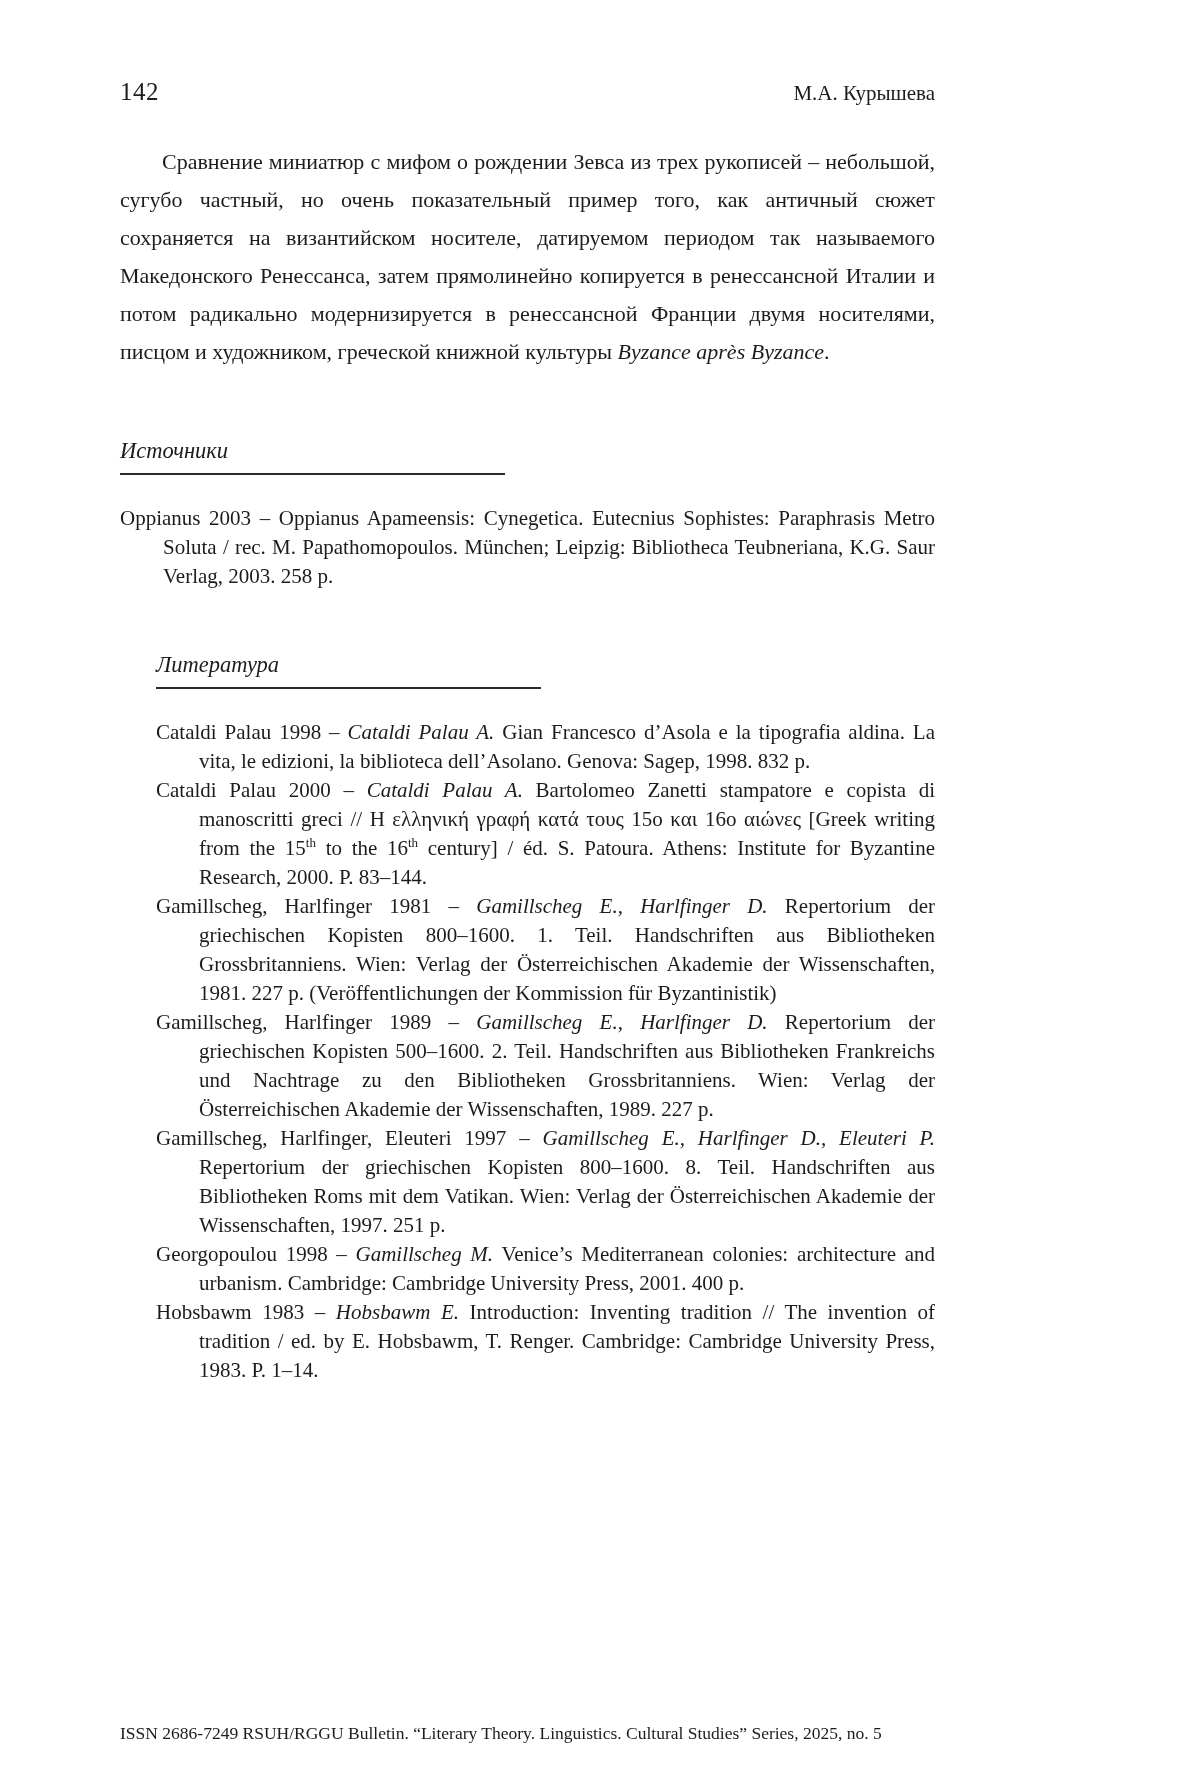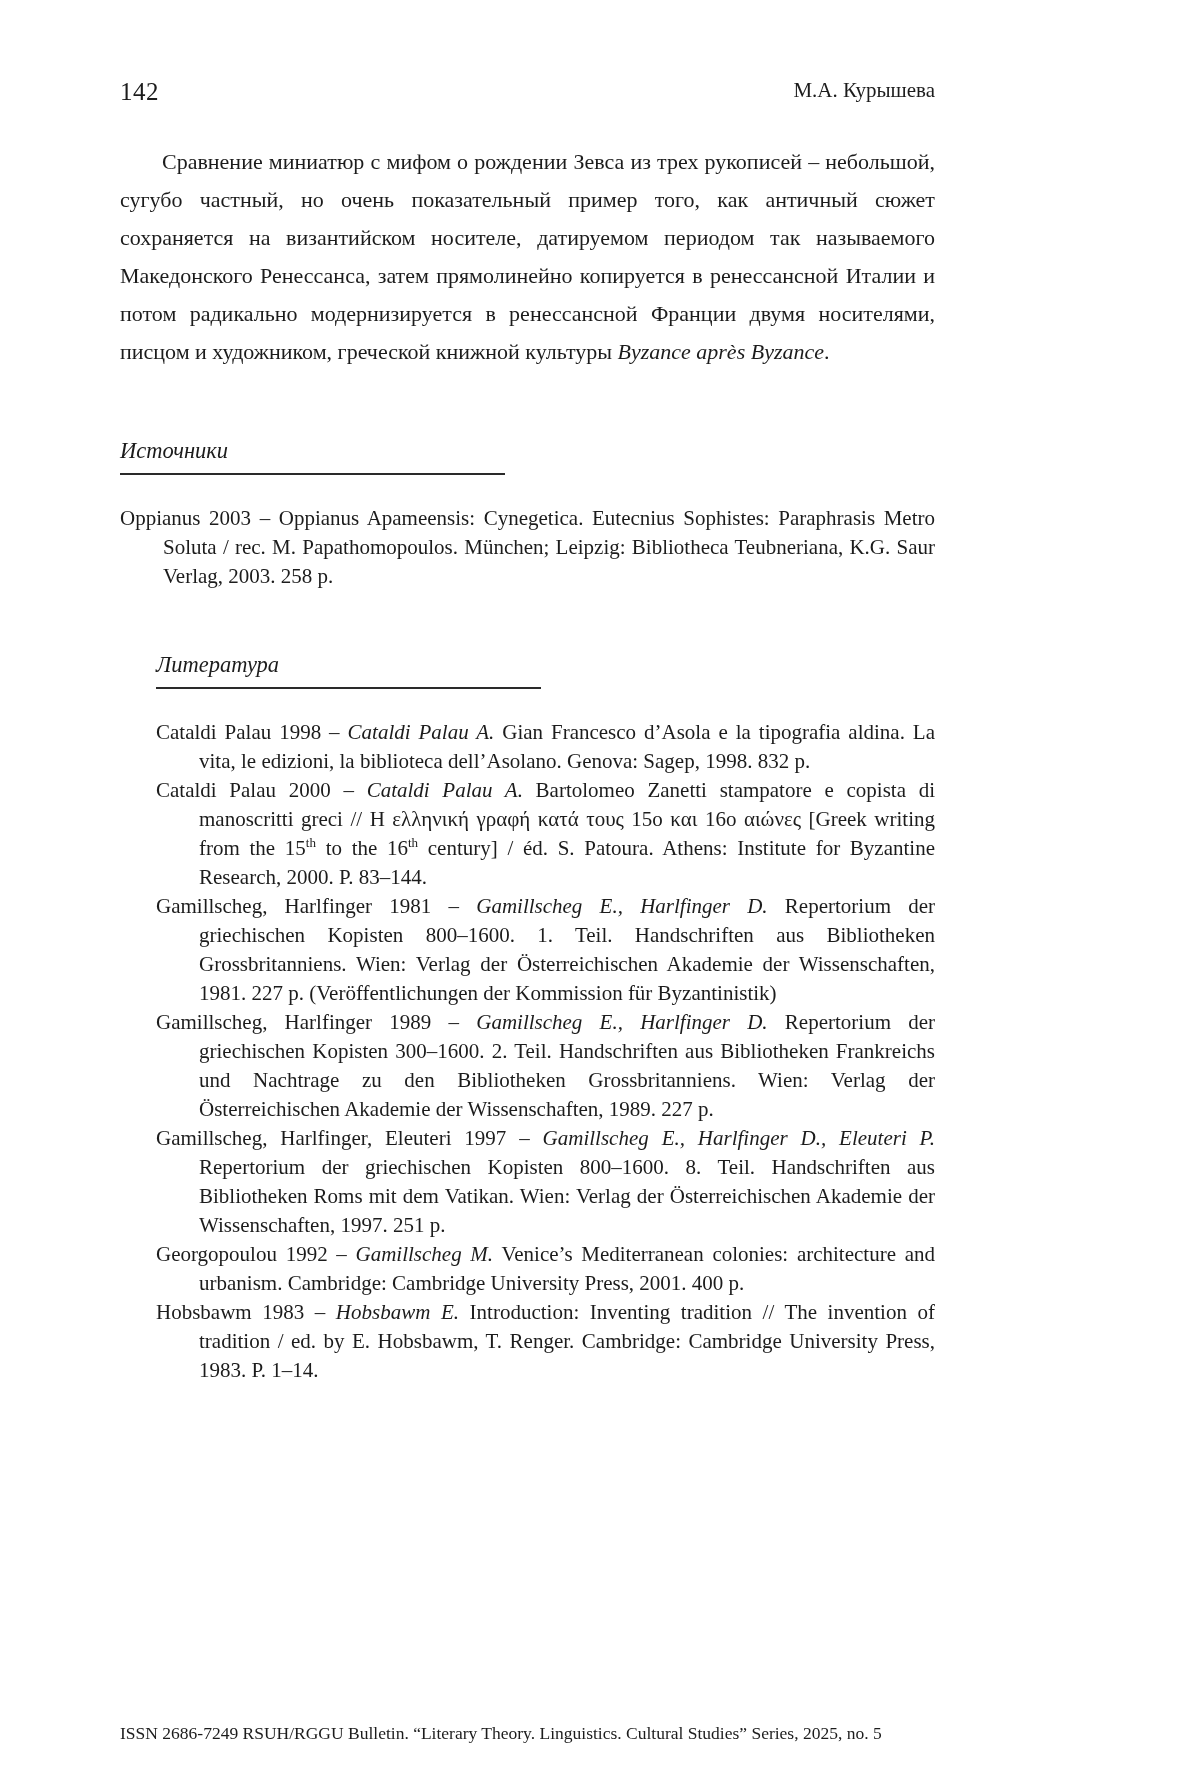--- a/index.html
+++ b/index.html
@@ -15,21 +15,21 @@
   }
   .content {
     position: absolute;
     left: 120px;
     width: 815px;
     top: 0;
   }
   .page-header {
     display: flex;
     justify-content: space-between;
-    align-items: flex-start;
+    align-items: flex-end;
     padding-top: 78px;
   }
   .page-number {
     font-size: 25px;
     letter-spacing: 0.5px;
   }
   .running-head {
     font-size: 21px;
   }
   .intro {
@@ -96,23 +96,23 @@
         </div>
     </section>
 
     <section class="section-literature">
       <h2 class="sec-heading">Литература</h2>
       <div class="heading-rule"></div>
       <div class="bib-list">
           <p class="bib-entry"><span>Cataldi Palau 1998 – </span><span class="it">Cataldi Palau A.</span><span> Gian Francesco d’Asola e la tipografia aldina. La vita, le edizioni, la biblioteca dell’Asolano. Genova: Sagep, 1998. 832 p.</span></p>
           <p class="bib-entry"><span>Cataldi Palau 2000 – </span><span class="it">Cataldi Palau A.</span><span> Bartolomeo Zanetti stampatore e copista di manoscritti greci // Η ελληνική γραφή κατά τους 15ο και 16ο αιώνες [Greek writing from the 15</span><sup>th</sup><span> to the 16</span><sup>th</sup><span> century] / éd. S. Patoura. Athens: Institute for Byzantine Research, 2000. P. 83–144.</span></p>
           <p class="bib-entry"><span>Gamillscheg, Harlfinger 1981 – </span><span class="it">Gamillscheg E., Harlfinger D.</span><span> Repertorium der griechischen Kopisten 800–1600. 1. Teil. Handschriften aus Bibliotheken Grossbritanniens. Wien: Verlag der Österreichischen Akademie der Wissenschaften, 1981. 227 p. (Veröffentlichungen der Kommission für Byzantinistik)</span></p>
-          <p class="bib-entry"><span>Gamillscheg, Harlfinger 1989 – </span><span class="it">Gamillscheg E., Harlfinger D.</span><span> Repertorium der griechischen Kopisten 300–1600. 2. Teil. Handschriften aus Bibliotheken Frankreichs und Nachtrage zu den Bibliotheken Grossbritanniens. Wien: Verlag der Österreichischen Akademie der Wissenschaften, 1989. 227 p.</span></p>
+          <p class="bib-entry"><span>Gamillscheg, Harlfinger 1989 – </span><span class="it">Gamillscheg E., Harlfinger D.</span><span> Repertorium der griechischen Kopisten 500–1600. 2. Teil. Handschriften aus Bibliotheken Frankreichs und Nachtrage zu den Bibliotheken Grossbritanniens. Wien: Verlag der Österreichischen Akademie der Wissenschaften, 1989. 227 p.</span></p>
           <p class="bib-entry"><span>Gamillscheg, Harlfinger, Eleuteri 1997 – </span><span class="it">Gamillscheg E., Harlfinger D., Eleuteri P.</span><span> Repertorium der griechischen Kopisten 800–1600. 8. Teil. Handschriften aus Bibliotheken Roms mit dem Vatikan. Wien: Verlag der Österreichischen Akademie der Wissenschaften, 1997. 251 p.</span></p>
-          <p class="bib-entry"><span>Georgopoulou 1992 – </span><span class="it">Gamillscheg M.</span><span> Venice’s Mediterranean colonies: architecture and urbanism. Cambridge: Cambridge University Press, 2001. 400 p.</span></p>
+          <p class="bib-entry"><span>Georgopoulou 1998 – </span><span class="it">Gamillscheg M.</span><span> Venice’s Mediterranean colonies: architecture and urbanism. Cambridge: Cambridge University Press, 2001. 400 p.</span></p>
           <p class="bib-entry"><span>Hobsbawm 1983 – </span><span class="it">Hobsbawm E.</span><span> Introduction: Inventing tradition // The invention of tradition / ed. by E. Hobsbawm, T. Renger. Cambridge: Cambridge University Press, 1983. P. 1–14.</span></p>
         </div>
     </section>
 
   </div>
 
   <footer class="page-footer"><span>ISSN 2686-7249 RSUH/RGGU Bulletin. “Literary Theory. Linguistics. Cultural Studies” Series, 2025, no. 5</span></footer>
 </div>
 
 </body></html>

